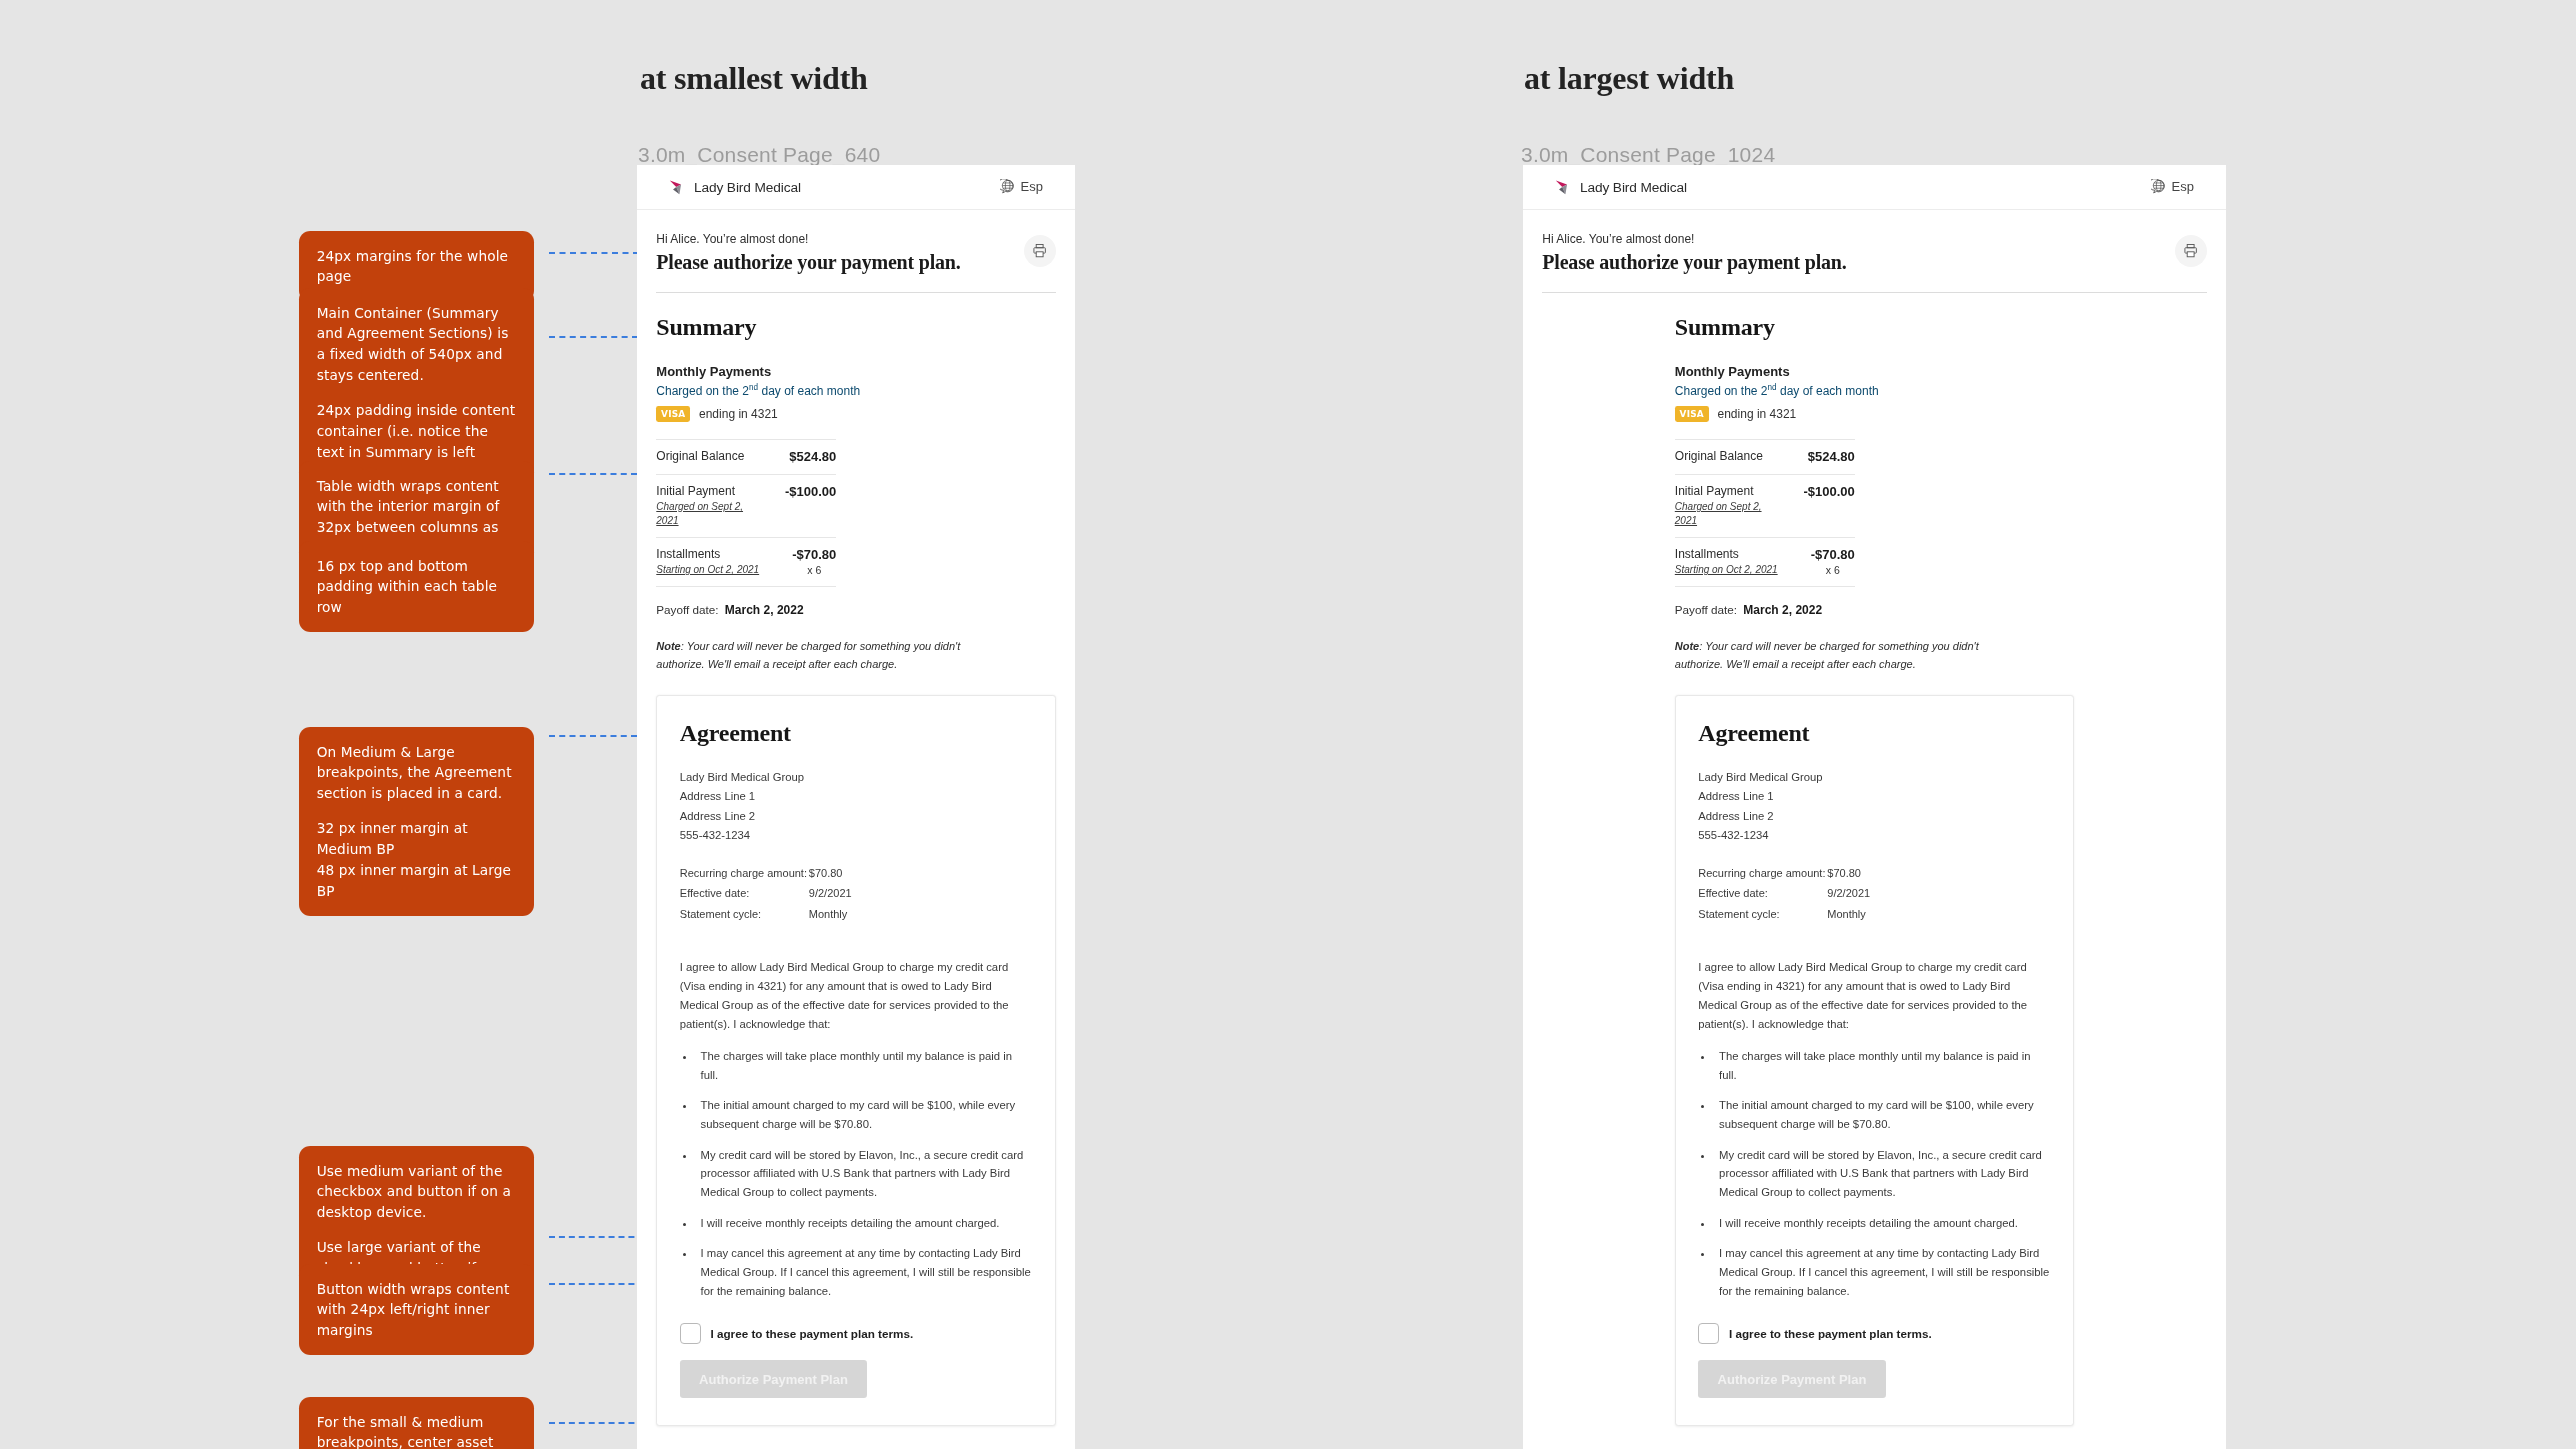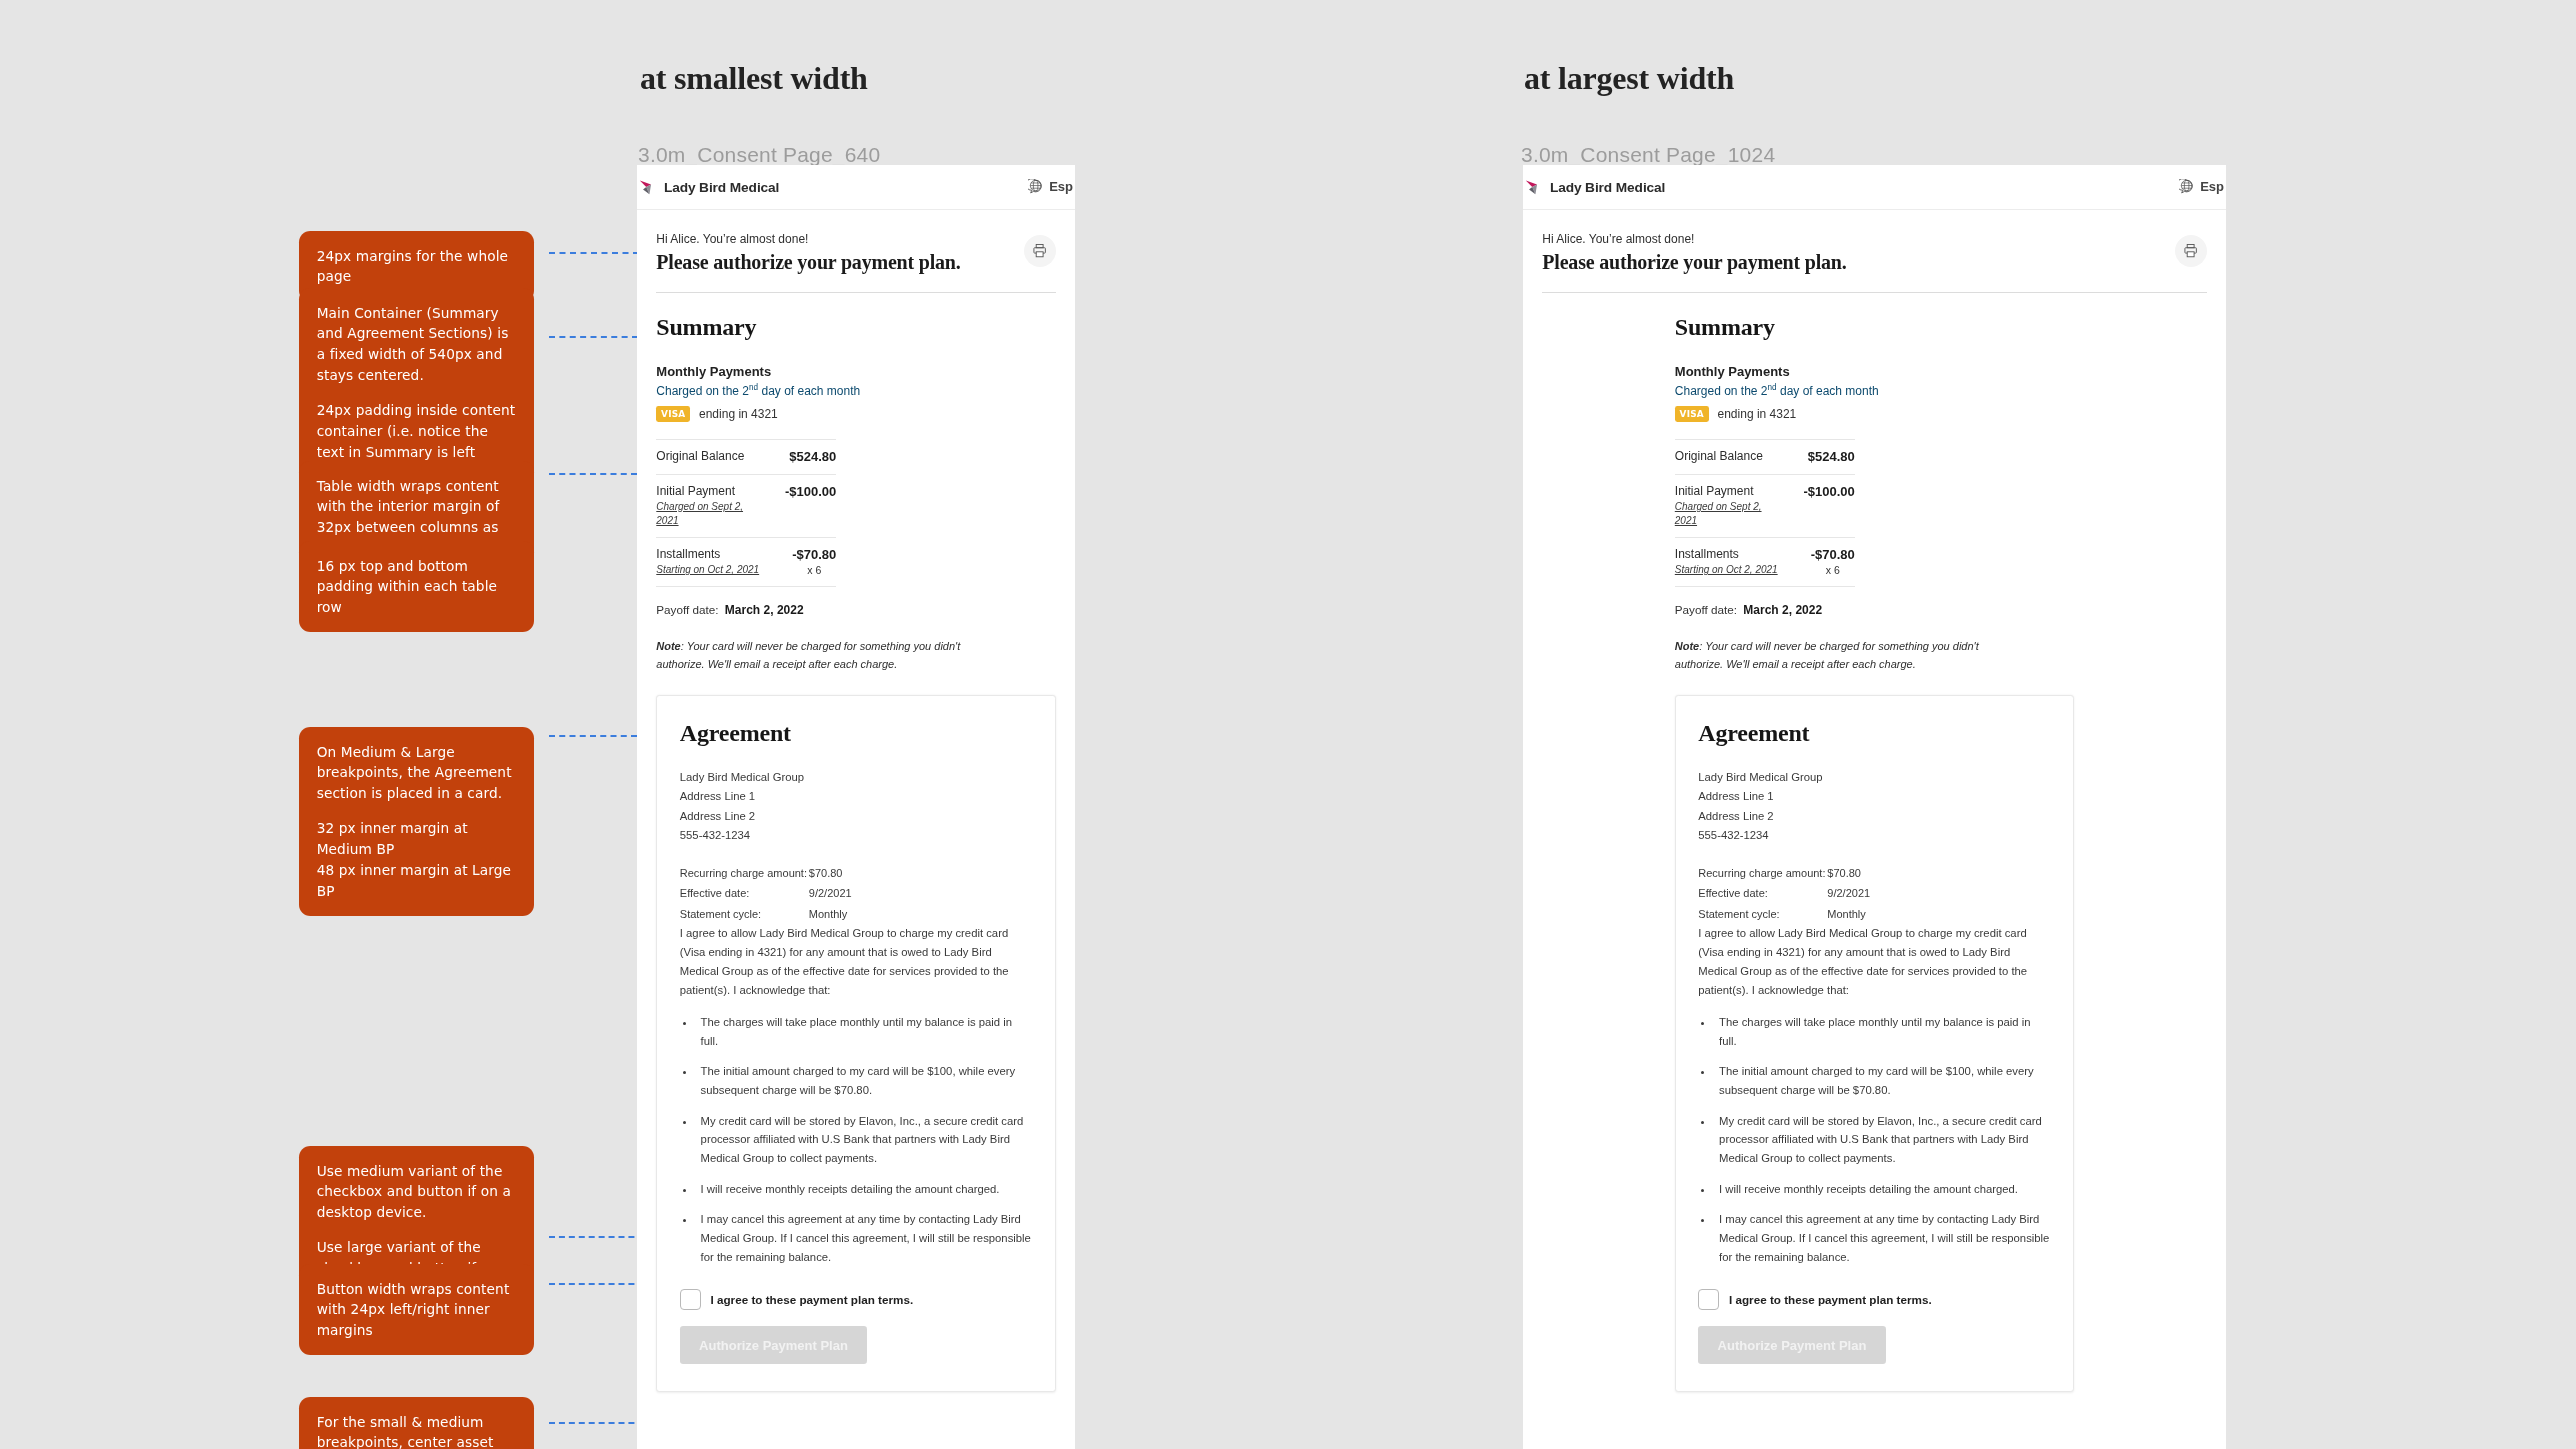--- a/index.html
+++ b/index.html
@@ -76,22 +76,21 @@
     position: absolute;
     background: #fff;
     overflow: hidden;
   }
   .mock-topbar {
     height: 45px;
     border-bottom: 0.8px solid #ececec;
     display: flex;
     align-items: center;
     justify-content: space-between;
-    padding: 0 2px;
-    font-weight: bold;
+    padding: 0 32px;
   }
   .brand { display: flex; align-items: center; gap: 7.2px; }
   .brand-name {
     font-size: 13.7px; color: #2b2b2b; letter-spacing: -0.1px;
   }
   .lang { display: flex; align-items: center; gap: 5.6px; }
   .lang-text { font-size: 13px; color: #444; }
 
   .mock-body { padding: 0 19.3px; position: relative; }
 
@@ -162,21 +161,21 @@
     background: #fff;
     border: 0.8px solid #e8e8e8;
     border-radius: 3.2px;
     box-shadow: 0 0.8px 2.4px rgba(0,0,0,0.07);
   }
   .agr-inner { padding: 24px 22.5px 27px 22.5px; }
   .agr-addr { font-size: 11.3px; color: #3a3a3a; line-height: 1.72; margin-top: 21px; }
   .agr-kv { margin-top: 17.7px; }
   .agr-kv-row { display: flex; font-size: 11px; color: #3a3a3a; line-height: 1.85; }
   .agr-kv-k { width: 129px; flex: none; }
-  .agr-body { font-size: 11.3px; color: #3a3a3a; line-height: 1.68; margin-top: 0; }
+  .agr-body { font-size: 11.3px; color: #3a3a3a; line-height: 1.68; margin-top: 34px; }
   .agr-list { margin-top: 13px; padding-left: 16px; }
   .agr-list li {
     font-size: 11.3px; color: #3a3a3a; line-height: 1.68;
     margin-bottom: 11.3px; padding-left: 4.8px;
   }
   .agr-list li::marker { font-size: 10.5px; }
 
   .consent-row { display: flex; align-items: center; gap: 9.7px; margin-top: 22.5px; }
   .checkbox {
     width: 21px; height: 21px; border: 0.8px solid #b9b9b9;

